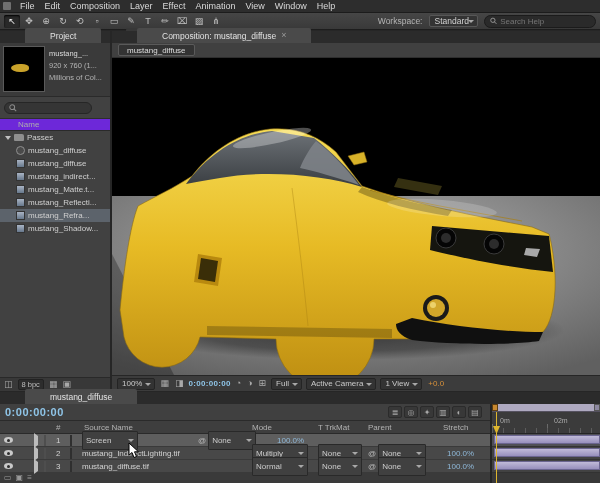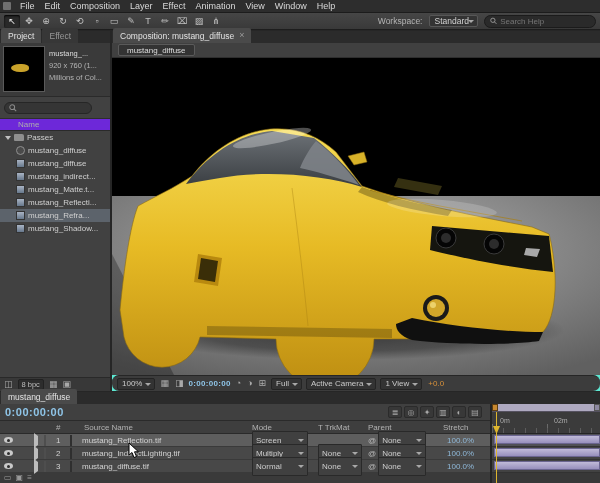--- a/index.html
+++ b/index.html
@@ -18,21 +18,21 @@
   .tool.active { background:#292929; box-shadow:inset 0 1px 2px #000; color:#eee; }
   .tb-right { margin-left:auto; display:flex; align-items:center; gap:6px; }
   .ws-label { color:#b4b4b4; font-size:8.5px; }
   .dropdown { background:#333; border:1px solid #575757; border-radius:2px; padding:0 8px 0 5px; position:relative; color:#d2d2d2; height:12px; display:flex; align-items:center; font-size:8.5px; }
   .dd-arrow { position:absolute; right:3px; top:50%; margin-top:-1px; width:0; height:0; border-left:3px solid transparent; border-right:3px solid transparent; border-top:3px solid #a8a8a8; }
   .searchbox { display:flex; align-items:center; gap:3px; background:#2a2a2a; border:1px solid #1b1b1b; border-radius:8px; padding:0 5px; width:112px; height:13px; }
   .searchbox input { background:transparent; border:none; outline:none; color:#b8b8b8; font-size:8px; width:100%; font-family:inherit; }
 
   
   .panel-tabs { height:12px; background:#2b2b2b; display:flex; align-items:flex-end; gap:1px; padding-left:1px; }
-  .ptab { background:#373737; color:#979797; padding:0 7px; font-size:8.5px; border-radius:2px 2px 0 0; height:15px; display:flex; align-items:center; gap:5px; white-space:nowrap; }
+  .ptab { background:#373737; color:#979797; padding:0 25px; font-size:8.5px; border-radius:2px 2px 0 0; height:15px; display:flex; align-items:center; gap:5px; white-space:nowrap;margin-left:24px; }
   .ptab.active { background:#4a4a4a; color:#e2e2e2; }
   .tab-close { color:#9a9a9a; font-size:9px; line-height:1; }
 
   
   .project-panel { position:absolute; left:0; top:31px; width:110px; height:360px; background:#414141; }
   .preview { display:flex; gap:4px; padding:3px; height:54px; background:#3a3a3a; border-bottom:1px solid #2a2a2a; }
   .thumb { width:42px; height:46px; background:#000; border:1px solid #5a5a5a; position:relative; flex:none; }
   .thumb-car { position:absolute; left:7px; top:17px; width:18px; height:8px; background:#c9a22a; border-radius:50% 40% 40% 50%; }
   .preview-info { font-size:7.5px; color:#b4b4b4; line-height:1.6; padding-top:2px; overflow:hidden; white-space:nowrap; }
   .preview-info .pname { color:#ddd; }
@@ -49,21 +49,21 @@
   .pp-footer { position:absolute; bottom:0; left:0; right:0; height:14px; background:#383838; border-top:1px solid #292929; display:flex; align-items:center; gap:5px; padding:0 4px; font-size:7.5px; }
   .mini-icon { color:#a8a8a8; font-size:9px; line-height:1; }
   .bpc-chip { background:#2d2d2d; border:1px solid #222; border-radius:2px; padding:0 3px; color:#bdbdbd; }
 
   
   .comp-panel { position:absolute; left:112px; top:31px; right:0; height:360px; background:#5eead4; }
   .breadcrumb-row { height:15px; display:flex; align-items:center; padding-left:6px; background:#404040; border-bottom:1px solid #2e2e2e; }
   .crumb { background:#333; border:1px solid #5a5a5a; border-radius:2px; height:12px; display:flex; align-items:center; padding:0 8px; font-size:8px; color:#ddd; }
   .viewport { position:absolute; top:27px; left:0; right:0; bottom:16px; background:#000; overflow:hidden; }
   .viewport svg { display:block; width:100%; height:100%; }
-  .comp-footer { position:absolute; left:0; right:0; bottom:0; height:16px; background:#3c3c3c; border-top:1px solid #262626; display:flex; align-items:center; gap:4px; padding:0 5px; font-size:8px;border-radius:7px; }
+  .comp-footer { position:absolute; left:0; right:0; bottom:0; height:16px; background:#3c3c3c; border-top:1px solid #262626; display:flex; align-items:center; gap:4px; padding:0 5px; font-size:8px; }
   .chip { background:#333; border:1px solid #242424; border-radius:2px; padding:0 12px 0 4px; position:relative; height:12px; display:flex; align-items:center; color:#cacaca; white-space:nowrap; }
   .icon-btn { color:#a9a9a9; font-size:9px; line-height:1; padding:0 1px; }
   .tc-text { color:#8fc5e8; font-weight:bold; letter-spacing:.3px; }
   .exposure { color:#d8913a; margin-left:2px; }
 
   
   .timeline { position:absolute; left:0; right:0; top:392px; bottom:0; background:#3a3a3a; }
   .tl-main { position:absolute; top:12px; left:0; right:0; bottom:0; }
   .tl-topbar { position:absolute; top:0; left:0; width:490px; height:17px; background:#404040; border-bottom:1px solid #2a2a2a; display:flex; align-items:center; }
   .tl-timecode { font-size:11px; font-weight:bold; color:#8fc5e8; padding-left:5px; letter-spacing:.5px; }
@@ -390,21 +390,20 @@
         <div class="tl-row selected">
           <span class="c-avf">
               <span class="eye">
                 <span class="pupil"></span>
               </span>
             </span>
           <span class="c-tw"><span class="twisty-right"></span></span>
           <span class="c-label"><span class="label-box"></span></span>
           <span class="c-num">1</span>
           <span class="c-icn"><span class="layer-icon"></span></span>
-          <span class="c-name">mustang_Reflection.tif</span>
           <span class="c-mode">
               <span class="mode-dd">
                 <span>Screen</span>
                 <span class="dd-arrow"></span>
               </span>
             </span>
           <span class="c-trk"></span>
           <span class="c-parent">
               <span class="pickwhip">@</span>
               <span class="mode-dd" style="width:48px">

